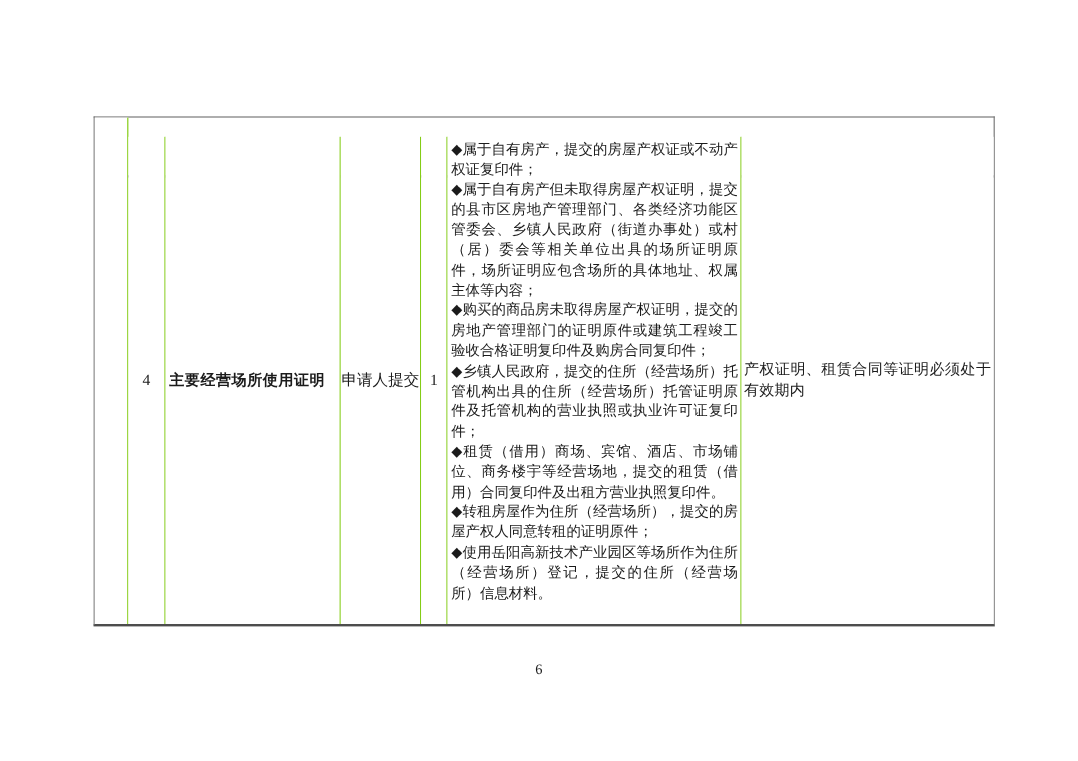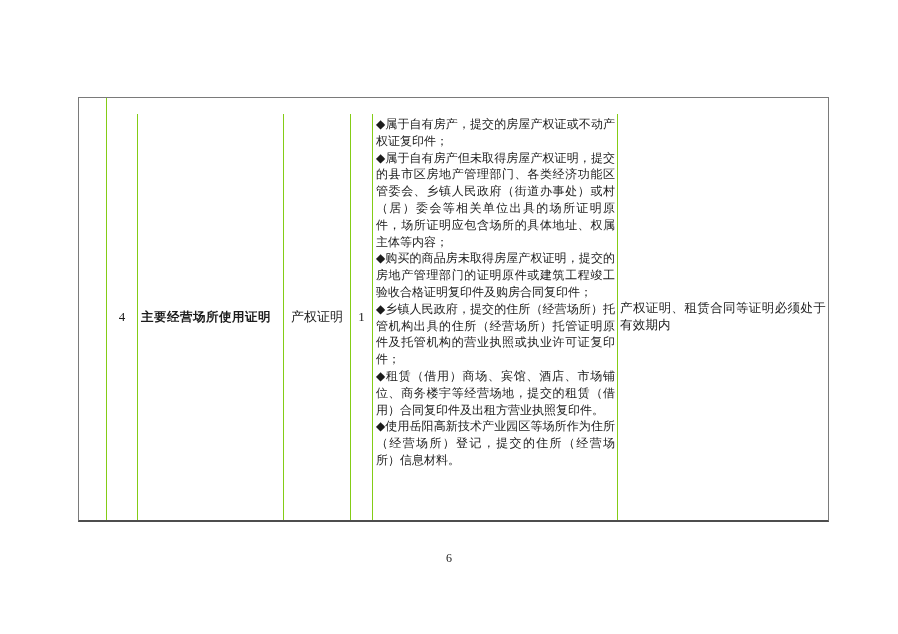--- a/index.html
+++ b/index.html
@@ -105,28 +105,29 @@
 
     <div class="cell r0 gc2"></div>
     <div class="cell r0 gc3"></div>
     <div class="cell r0 gc4"></div>
     <div class="cell r0 gc5"></div>
     <div class="cell r0 gc6"></div>
     <div class="cell r0 gc7 carry">托的法定评估机构出具的评估作价证明</div>
 
     <div class="cell r1 gc2 center">4</div>
     <div class="cell r1 gc3 vcenter">主要经营场所使用证明</div>
-    <div class="cell r1 gc4 center">产权证明</div>
+    <div class="cell r1 gc4 center">申请人提交</div>
     <div class="cell r1 gc5 center">1</div>
     <div class="cell r1 gc6 reqs">
         <p>◆属于自有房产，提交的房屋产权证或不动产权证复印件；</p>
         <p>◆属于自有房产但未取得房屋产权证明，提交的县市区房地产管理部门、各类经济功能区管委会、乡镇人民政府（街道办事处）或村（居）委会等相关单位出具的场所证明原件，场所证明应包含场所的具体地址、权属主体等内容；</p>
         <p>◆购买的商品房未取得房屋产权证明，提交的房地产管理部门的证明原件或建筑工程竣工验收合格证明复印件及购房合同复印件；</p>
         <p>◆乡镇人民政府，提交的住所（经营场所）托管机构出具的住所（经营场所）托管证明原件及托管机构的营业执照或执业许可证复印件；</p>
         <p>◆租赁（借用）商场、宾馆、酒店、市场铺位、商务楼宇等经营场地，提交的租赁（借用）合同复印件及出租方营业执照复印件。</p>
+        <p>◆转租房屋作为住所（经营场所），提交的房屋产权人同意转租的证明原件；</p>
         <p>◆使用岳阳高新技术产业园区等场所作为住所（经营场所）登记，提交的住所（经营场所）信息材料。</p>
       </div>
     <div class="cell r1 gc7 remark">产权证明、租赁合同等证明必须处于有效期内</div>
   </div>
 
   <div class="pageno">6</div>
 
 </div>
 
 </body></html>

